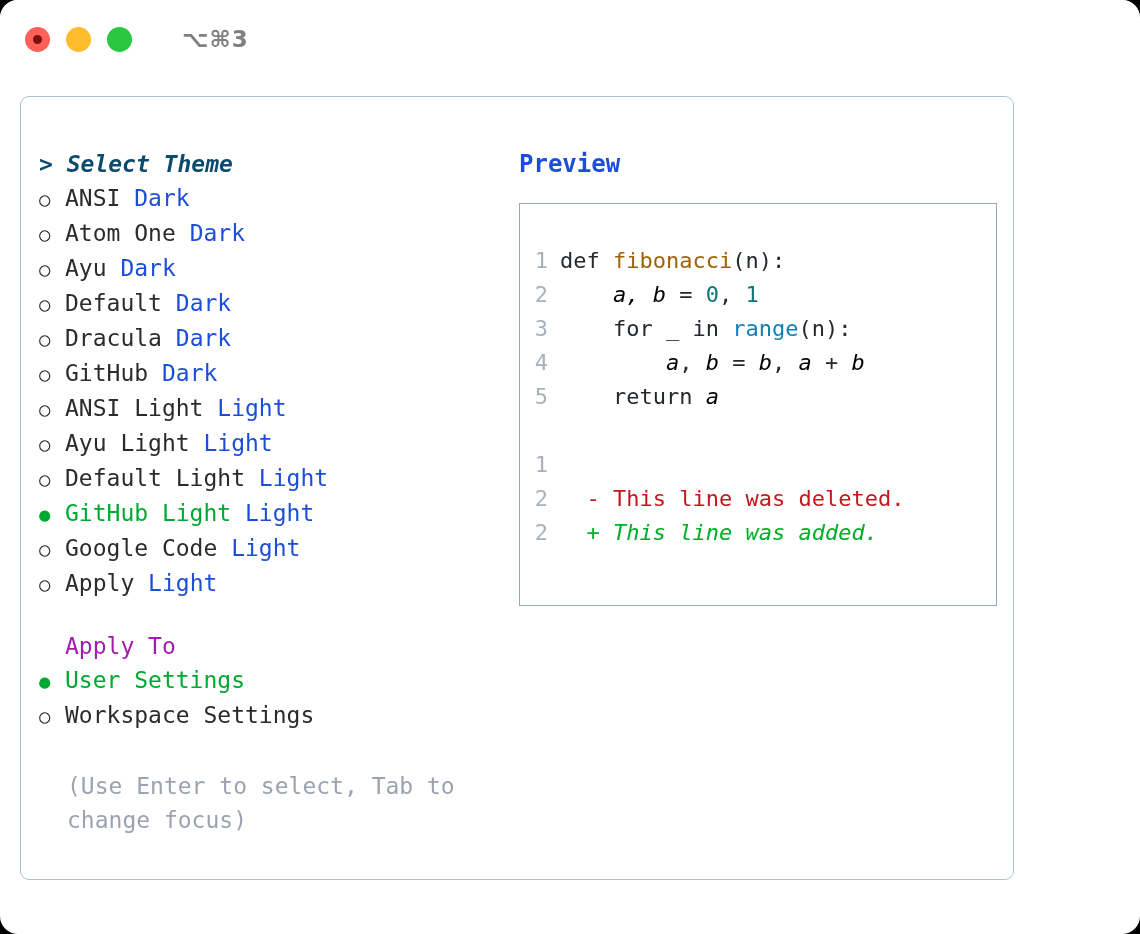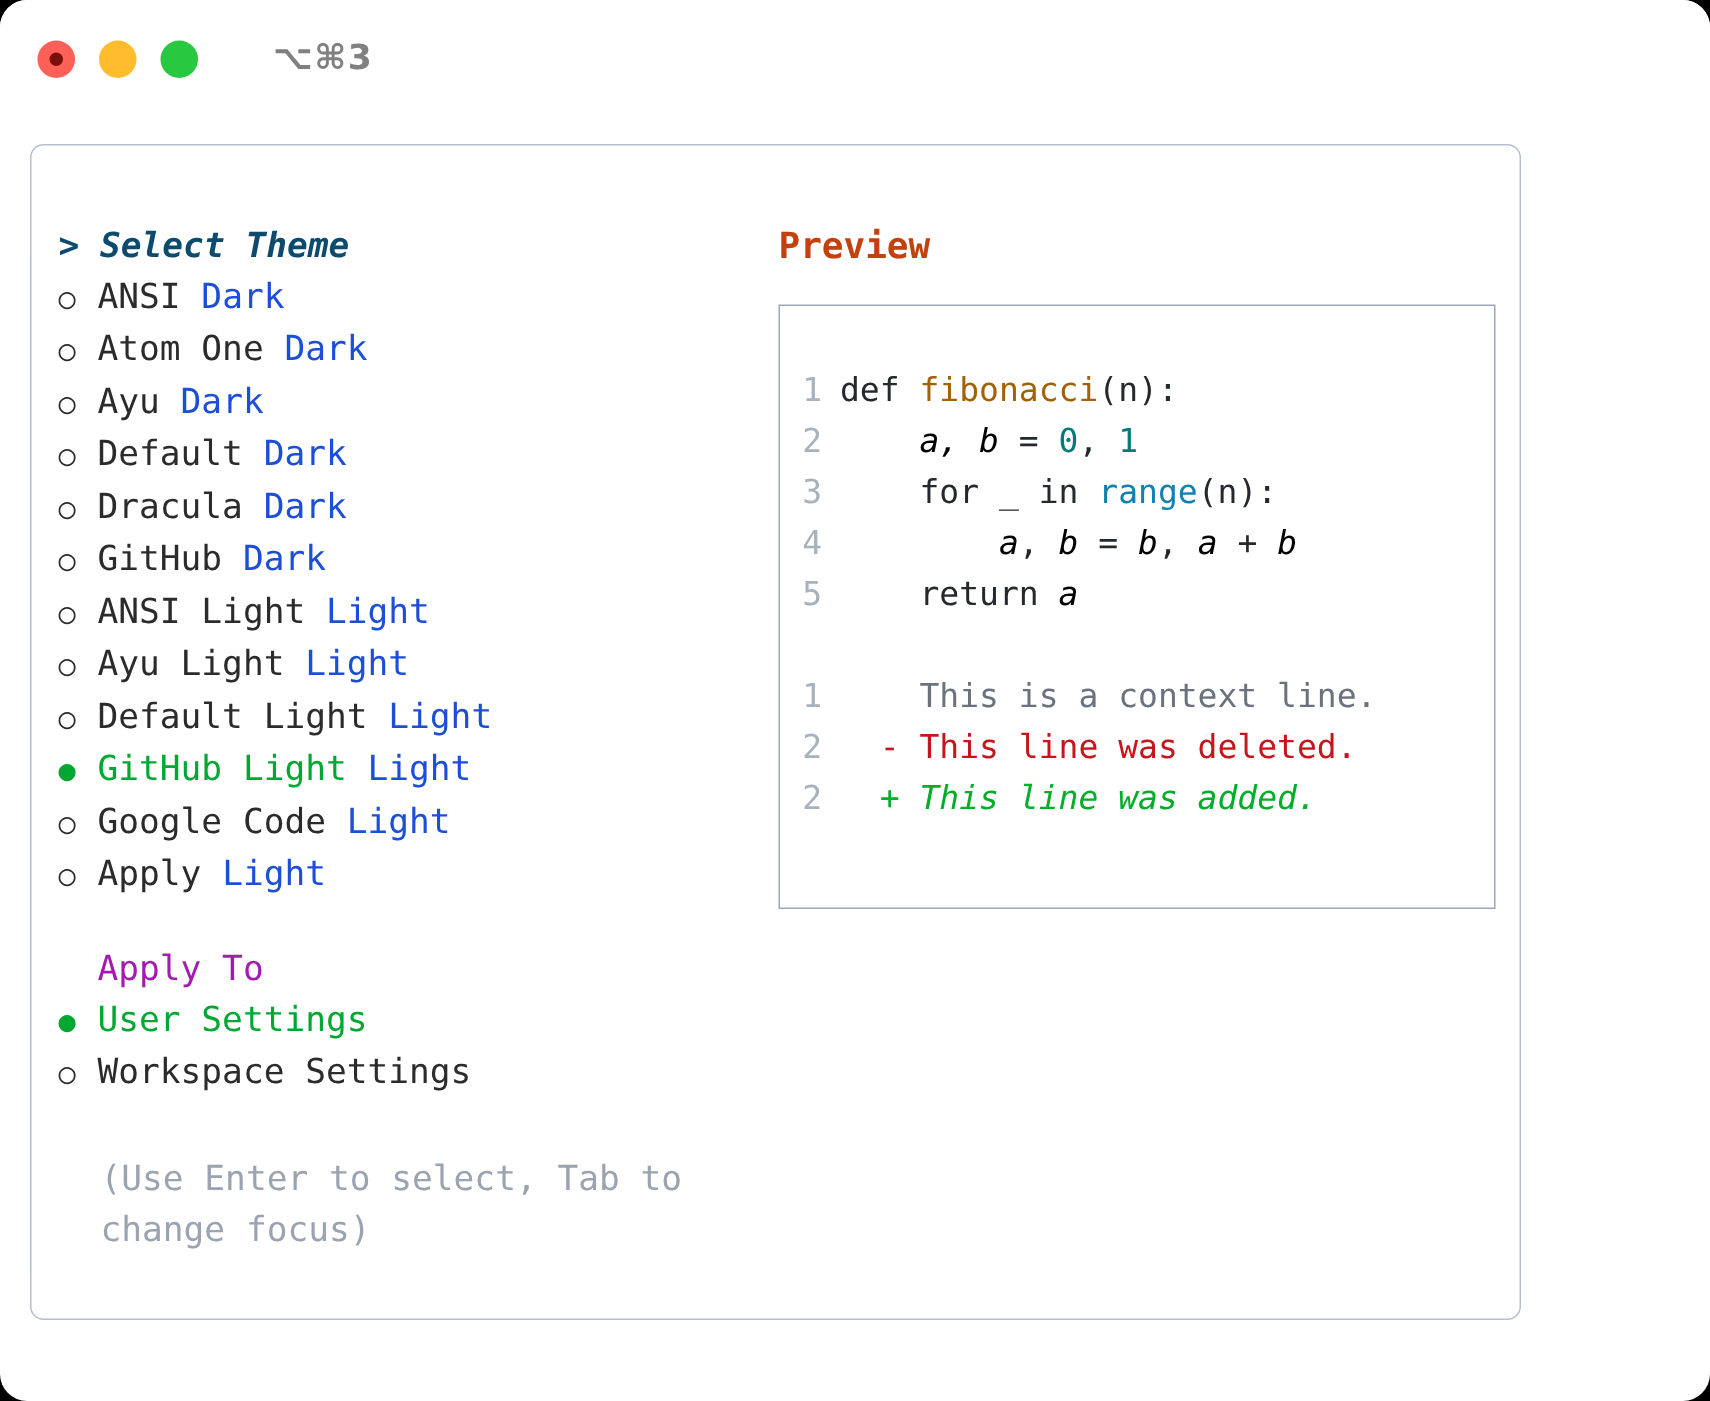--- a/index.html
+++ b/index.html
@@ -108,21 +108,21 @@
     color: #9aa3b0;
     width: 400px;
     white-space: normal;
     margin-left: 28px;
   }
 
   
   .preview-title {
     font-size: 24px;
     font-weight: bold;
-    color: #c2410c;
+    color: #1d4ed8;
     line-height: 34px;
     margin-bottom: 22px;
     white-space: pre;
   }
   #preview-box {
     width: 478px;
     height: 403px;
     border: 1.5px solid #9aa7b8;
     background: #ffffff;
     padding: 40px 0 0 14px;
@@ -200,21 +200,21 @@
           <div id="preview-box">
             <div id="code-block">
                 <div class="code-line"><span class="lno">1</span><span><span class="ctext">def </span><span class="tok-fn">fibonacci</span><span class="ctext">(n):</span></span></div>
                 <div class="code-line"><span class="lno">2</span><span><span class="ctext">    </span><span class="var">a, b</span><span class="ctext"> = </span><span class="tok-num">0</span><span class="ctext">, </span><span class="tok-num">1</span></span></div>
                 <div class="code-line"><span class="lno">3</span><span><span class="ctext">    </span><span class="ctext">for _ in </span><span class="tok-call">range</span><span class="ctext">(n):</span></span></div>
                 <div class="code-line"><span class="lno">4</span><span><span class="ctext">        </span><span class="var">a</span><span class="ctext">, </span><span class="var">b</span><span class="ctext"> = </span><span class="var">b</span><span class="ctext">, </span><span class="var">a</span><span class="ctext"> + </span><span class="var">b</span></span></div>
                 <div class="code-line"><span class="lno">5</span><span><span class="ctext">    </span><span class="ctext">return </span><span class="var">a</span></span></div>
               </div>
             <div class="diff-gap"></div>
             <div id="diff-block">
-                <div class="code-line"><span class="lno">1</span><span class="d-ctx">    This is a context line.</span></div>
+                <div class="code-line"><span class="lno">1</span></div>
                 <div class="code-line"><span class="lno">2</span><span class="d-del">  - This line was deleted.</span></div>
                 <div class="code-line"><span class="lno">2</span><span class="d-add">  + This line was added.</span></div>
               </div>
           </div>
         </div>
 
       </div>
     </div>
   </div>
 </div>

